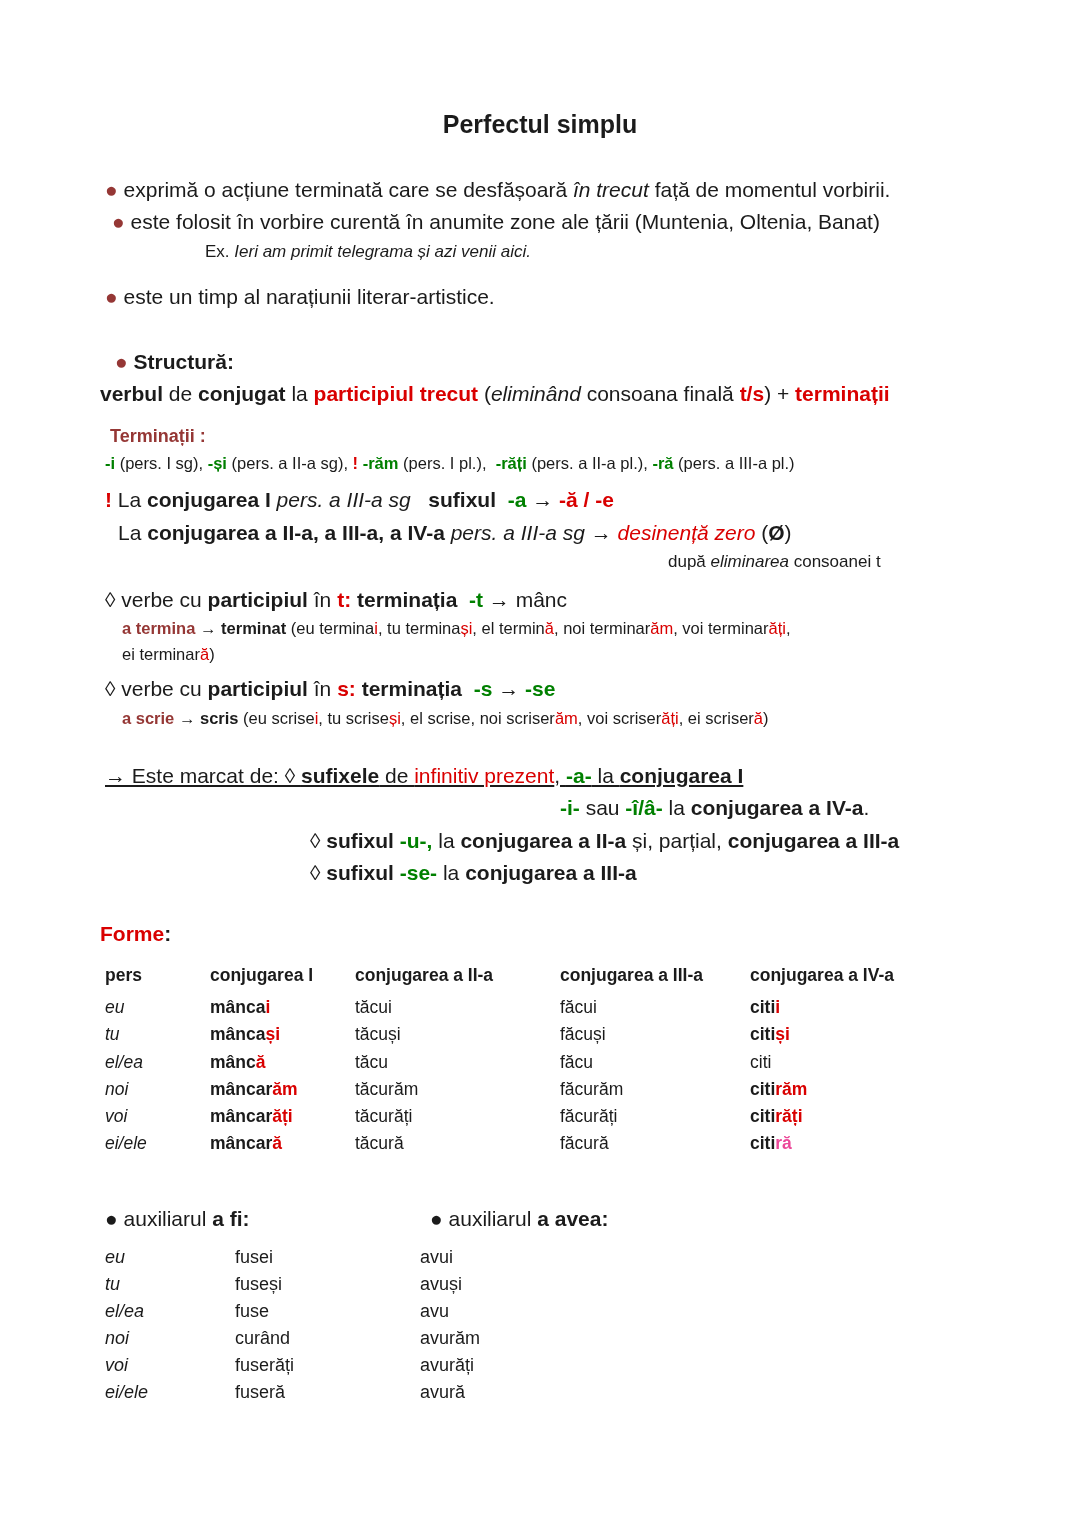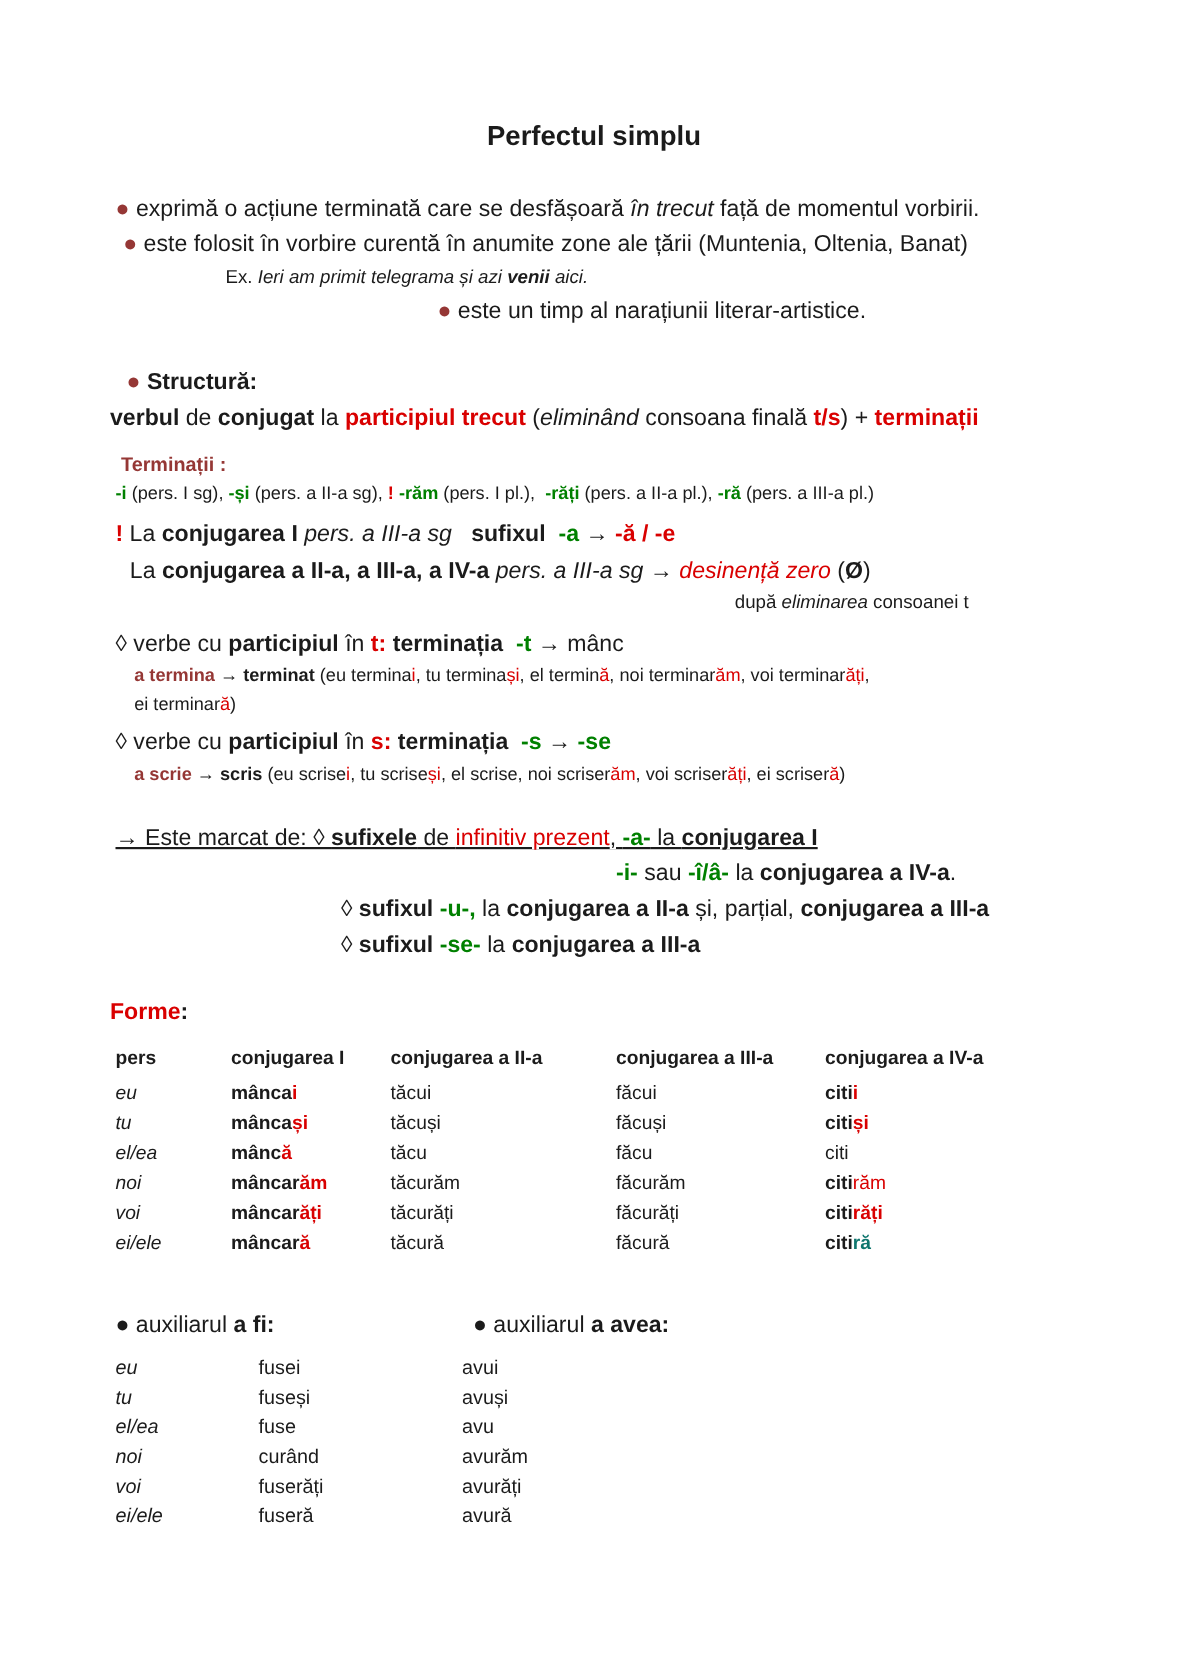--- a/index.html
+++ b/index.html
@@ -20,22 +20,22 @@
   .arow { display: grid; grid-template-columns: 130px 185px 1fr; font-size: 18px; line-height: 1.5; }
 </style>
 </head>
 <body>
 
 <div class="page">
   <div>
       <div class="line" style="font-size: 25px; text-align: center; margin-top: 105px;"><span style="font-weight: bold;">Perfectul simplu</span></div>
       <div class="line" style="padding-left: 105px; margin-top: 30px;"><span style="color: rgb(149, 55, 53);">● </span><span>exprimă o acțiune terminată care se desfășoară </span><span style="font-style: italic;">în trecut</span><span> față de momentul vorbirii.</span></div>
       <div class="line" style="padding-left: 112px;"><span style="color: rgb(149, 55, 53);">● </span><span>este folosit în vorbire curentă în anumite zone ale țării (Muntenia, Oltenia, Banat)</span></div>
-      <div class="line" style="padding-left: 205px; font-size: 17px;"><span>Ex. </span><span style="font-style: italic;">Ieri am primit telegrama și azi </span><span style="font-weight: bold; font-style: italic;">venii</span><span style="font-style: italic;"> aici.</span></div>
-      <div class="line" style="padding-left: 105px; margin-top: 2px; text-align: center;"><span style="color: rgb(149, 55, 53);">● </span><span>este un timp al narațiunii literar-artistice.</span></div>
+      <div class="line" style="padding-left: 205px; font-size: 17px;"><span>Ex. </span><span style="font-style: italic;">Ieri am primit telegrama și azi </span><span style="font-weight: normal; font-style: italic;">venii</span><span style="font-style: italic;"> aici.</span></div>
+      <div class="line" style="padding-left: 105px; margin-top: 16px;"><span style="color: rgb(149, 55, 53);">● </span><span>este un timp al narațiunii literar-artistice.</span></div>
       <div class="line" style="padding-left: 115px; margin-top: 32px;"><span style="color: rgb(149, 55, 53);">● </span><span style="font-weight: bold;">Structură</span><span style="font-weight: bold;">:</span></div>
       <div class="line" style="padding-left: 100px;"><span style="font-weight: bold;">verbul</span><span> de </span><span style="font-weight: bold;">conjugat</span><span> la </span><span style="font-weight: bold; color: rgb(217, 0, 0);">participiul trecut</span><span> (</span><span style="font-style: italic;">eliminând</span><span> consoana finală </span><span style="font-weight: bold; color: rgb(217, 0, 0);">t/s</span><span>) + </span><span style="font-weight: bold; color: rgb(217, 0, 0);">terminații</span></div>
       <div class="line" style="padding-left: 110px; font-size: 18px; margin-top: 12px;"><span style="font-weight: bold; color: rgb(149, 55, 53);">Terminații :</span></div>
       <div class="line" style="padding-left: 105px; font-size: 16.5px;"><span style="font-weight: bold; color: rgb(0, 128, 0);">-i</span><span> (pers. I sg), </span><span style="font-weight: bold; color: rgb(0, 128, 0);">-și</span><span> (pers. a II-a sg), </span><span style="font-weight: bold; color: rgb(217, 0, 0);">!</span><span> </span><span style="font-weight: bold; color: rgb(0, 128, 0);">-răm</span><span> (pers. I pl.),  </span><span style="font-weight: bold; color: rgb(0, 128, 0);">-răți</span><span> (pers. a II-a pl.), </span><span style="font-weight: bold; color: rgb(0, 128, 0);">-ră</span><span> (pers. a III-a pl.)</span></div>
       <div class="line" style="padding-left: 105px; margin-top: 8px;"><span style="font-weight: bold; color: rgb(217, 0, 0);">! </span><span>La </span><span style="font-weight: bold;">conjugarea I</span><span> </span><span style="font-style: italic;">pers. a III-a sg</span><span>   </span><span style="font-weight: bold;">sufixul</span><span>  </span><span style="font-weight: bold; color: rgb(0, 128, 0);">-a</span><span> → </span><span style="font-weight: bold; color: rgb(217, 0, 0);">-ă / -e</span></div>
       <div class="line" style="padding-left: 118px;"><span>La </span><span style="font-weight: bold;">conjugarea a II-a, a III-a, a IV-a</span><span> </span><span style="font-style: italic;">pers. a III-a sg</span><span> → </span><span style="font-style: italic; color: rgb(217, 0, 0);">desinență zero</span><span> (</span><span style="font-weight: bold;">Ø</span><span>)</span></div>
       <div class="line" style="padding-left: 668px; font-size: 17px;"><span>după </span><span style="font-style: italic;">eliminarea</span><span> consoanei t</span></div>
       <div class="line" style="padding-left: 105px; margin-top: 8px;"><span>◊ verbe cu </span><span style="font-weight: bold;">participiul</span><span> în </span><span style="font-weight: bold; color: rgb(217, 0, 0);">t:</span><span> </span><span style="font-weight: bold;">terminația</span><span>  </span><span style="font-weight: bold; color: rgb(0, 128, 0);">-t</span><span> → mânc</span></div>
       <div class="line" style="padding-left: 122px; font-size: 16.5px;"><span style="font-weight: bold; color: rgb(149, 55, 53);">a termina</span><span style="font-weight: bold;"> → </span><span style="font-weight: bold;">terminat</span><span> (eu termina</span><span style="color: rgb(217, 0, 0);">i</span><span>, tu termina</span><span style="color: rgb(217, 0, 0);">și</span><span>, el termin</span><span style="color: rgb(217, 0, 0);">ă</span><span>, noi terminar</span><span style="color: rgb(217, 0, 0);">ăm</span><span>, voi terminar</span><span style="color: rgb(217, 0, 0);">ăți</span><span>,</span></div>
       <div class="line" style="padding-left: 122px; font-size: 16.5px;"><span>ei terminar</span><span style="color: rgb(217, 0, 0);">ă</span><span>)</span></div>
@@ -74,35 +74,35 @@
         <div class="fcell"><span style="font-weight: bold;">mânc</span><span style="font-weight: bold; color: rgb(217, 0, 0);">ă</span></div>
         <div class="fcell"><span>tăcu</span></div>
         <div class="fcell"><span>făcu</span></div>
         <div class="fcell"><span>citi</span></div>
       </div>
       <div class="frow">
         <div class="fcell pers">noi</div>
         <div class="fcell"><span style="font-weight: bold;">mâncar</span><span style="font-weight: bold; color: rgb(217, 0, 0);">ăm</span></div>
         <div class="fcell"><span>tăcurăm</span></div>
         <div class="fcell"><span>făcurăm</span></div>
-        <div class="fcell"><span style="font-weight: bold;">citi</span><span style="font-weight: normal; color: rgb(217, 0, 0);">răm</span></div>
+        <div class="fcell"><span style="font-weight: bold;">citi</span><span style="font-weight: bold; color: rgb(217, 0, 0);">răm</span></div>
       </div>
       <div class="frow">
         <div class="fcell pers">voi</div>
         <div class="fcell"><span style="font-weight: bold;">mâncar</span><span style="font-weight: bold; color: rgb(217, 0, 0);">ăți</span></div>
         <div class="fcell"><span>tăcurăți</span></div>
         <div class="fcell"><span>făcurăți</span></div>
         <div class="fcell"><span style="font-weight: bold;">citi</span><span style="font-weight: bold; color: rgb(217, 0, 0);">răți</span></div>
       </div>
       <div class="frow">
         <div class="fcell pers">ei/ele</div>
         <div class="fcell"><span style="font-weight: bold;">mâncar</span><span style="font-weight: bold; color: rgb(217, 0, 0);">ă</span></div>
         <div class="fcell"><span>tăcură</span></div>
         <div class="fcell"><span>făcură</span></div>
-        <div class="fcell"><span style="font-weight: bold;">citi</span><span style="font-weight: bold; color: #0f766e;">ră</span></div>
+        <div class="fcell"><span style="font-weight: bold;">citi</span><span style="font-weight: bold; color: #ec4899;">ră</span></div>
       </div>
     </div>
   <div class="aux">
       <div class="aux-head">
         <div><span>● auxiliarul </span><span style="font-weight: bold;">a fi:</span></div>
         <div><span>● auxiliarul </span><span style="font-weight: bold;">a avea:</span></div>
       </div>
       <div class="arow">
         <div class="pers">eu</div>
         <div>fusei</div>

